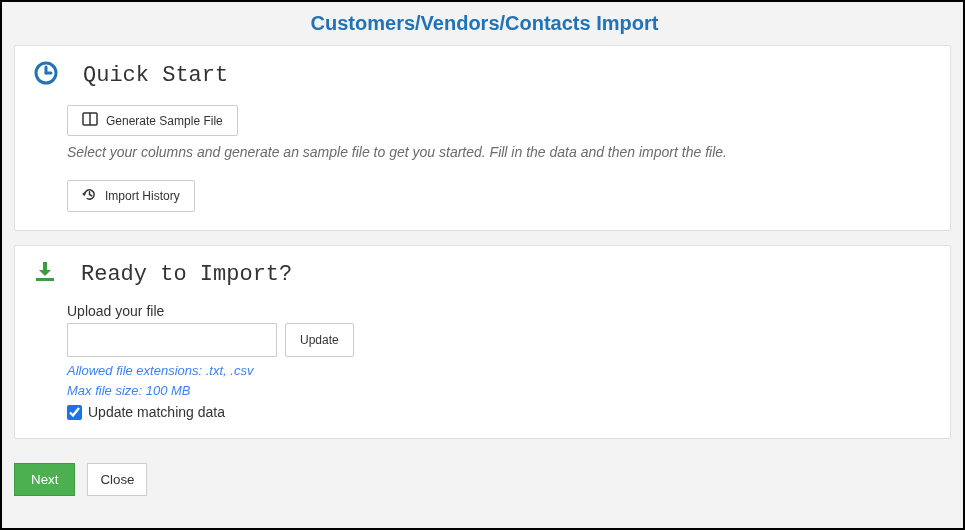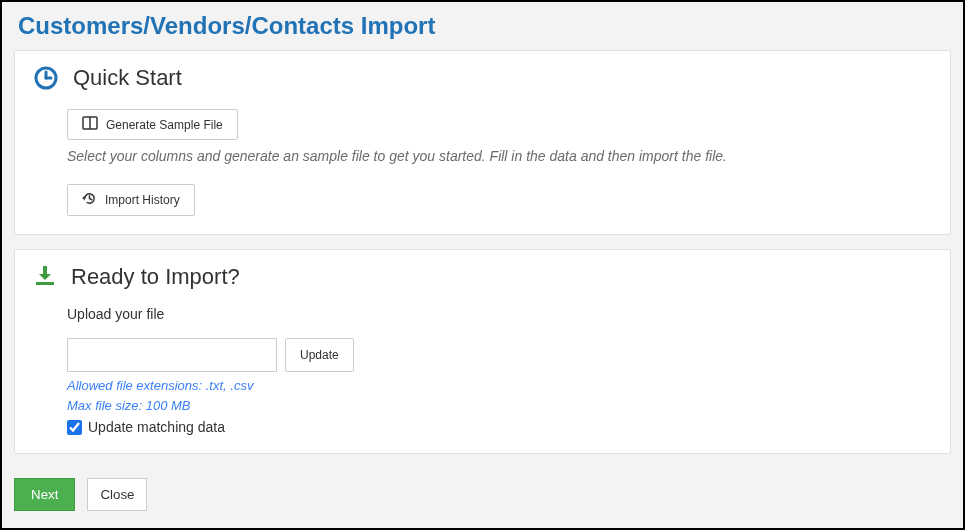--- a/index.html
+++ b/index.html
@@ -13,35 +13,38 @@
     }
     .page-wrap {
       background: #f3f3f3;
       width: 100%;
       height: 100%;
       padding: 6px 12px 12px 12px;
       position: relative;
     }
     .page-title {
       color: #2173b5;
-      font-size: 24px;
+      font-size: 20px;
       font-weight: 600;
       padding: 4px 0 10px 4px;
+      text-align: center;
     }
     .card {
       background: #fff;
       border: 1px solid #e0e0e0;
       border-radius: 2px;
       padding: 14px 18px 18px 18px;
       margin-bottom: 14px;
     }
     .card-header {
       display: flex;
-      gap: 14px;
+      align-items: center;
+      gap: 24px;
       margin-bottom: 14px;
+      font-family: Liberation Mono, monospace;
     }
     .card-title {
       font-size: 22px;
       font-weight: 400;
       color: #333;
     }
     .card-body {
       padding-left: 34px;
     }
     .btn {
@@ -71,21 +74,21 @@
     .hint {
       font-style: italic;
       color: #6b6b6b;
       font-size: 14px;
       margin-top: 8px;
     }
     .row-gap { margin-top: 20px; }
     .field-label {
       font-size: 14px;
       color: #333;
-      margin-bottom: 16px;
+      margin-bottom: 4px;
       display: block;
     }
     .file-row {
       display: flex;
       gap: 8px;
       align-items: stretch;
       margin-bottom: 4px;
     }
     .file-input {
       width: 210px;

